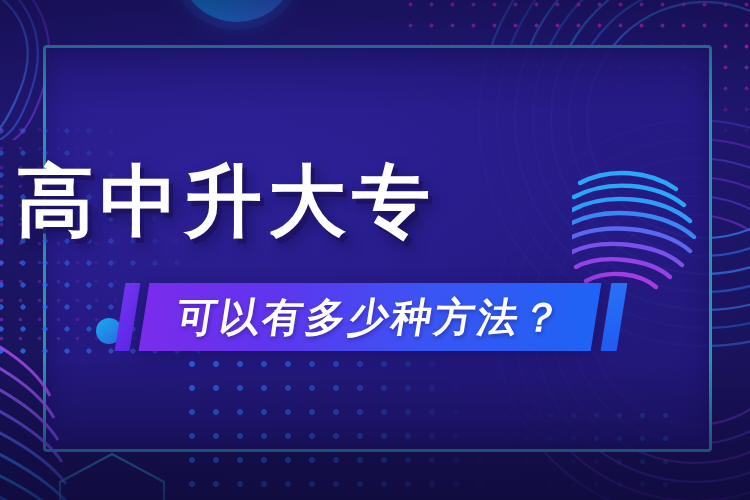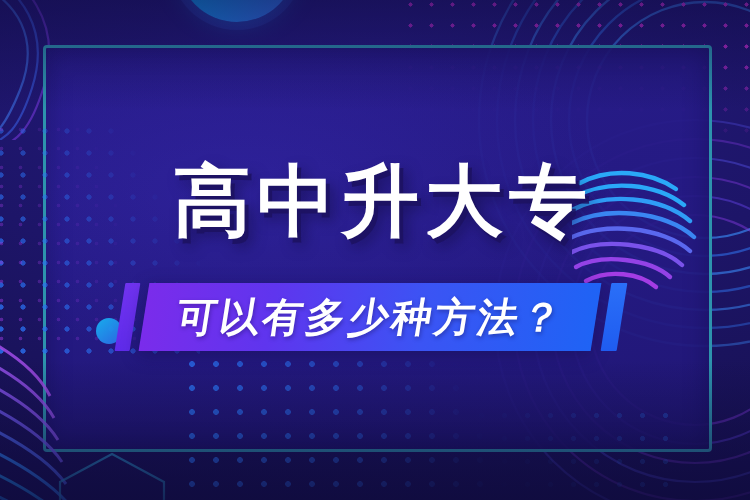--- a/index.html
+++ b/index.html
@@ -122,21 +122,20 @@
   .frame-sheen{
     position:absolute;inset:0;
     background:radial-gradient(80% 60% at 30% 35%, rgba(60,45,190,.35) 0%, rgba(60,45,190,0) 70%);
     pointer-events:none;
   }
 
   
   .title-wrap{
     position:absolute;
     left:16px;right:0;top:162px;
-    text-align:center;
     z-index:40;
   }
   .title{
     display:inline-block;
     font-family:"DejaVu Sans","Liberation Sans",sans-serif;
     font-weight:bold;
     font-size:78px;
     line-height:1;
     letter-spacing:6px;
     color:#ffffff;

